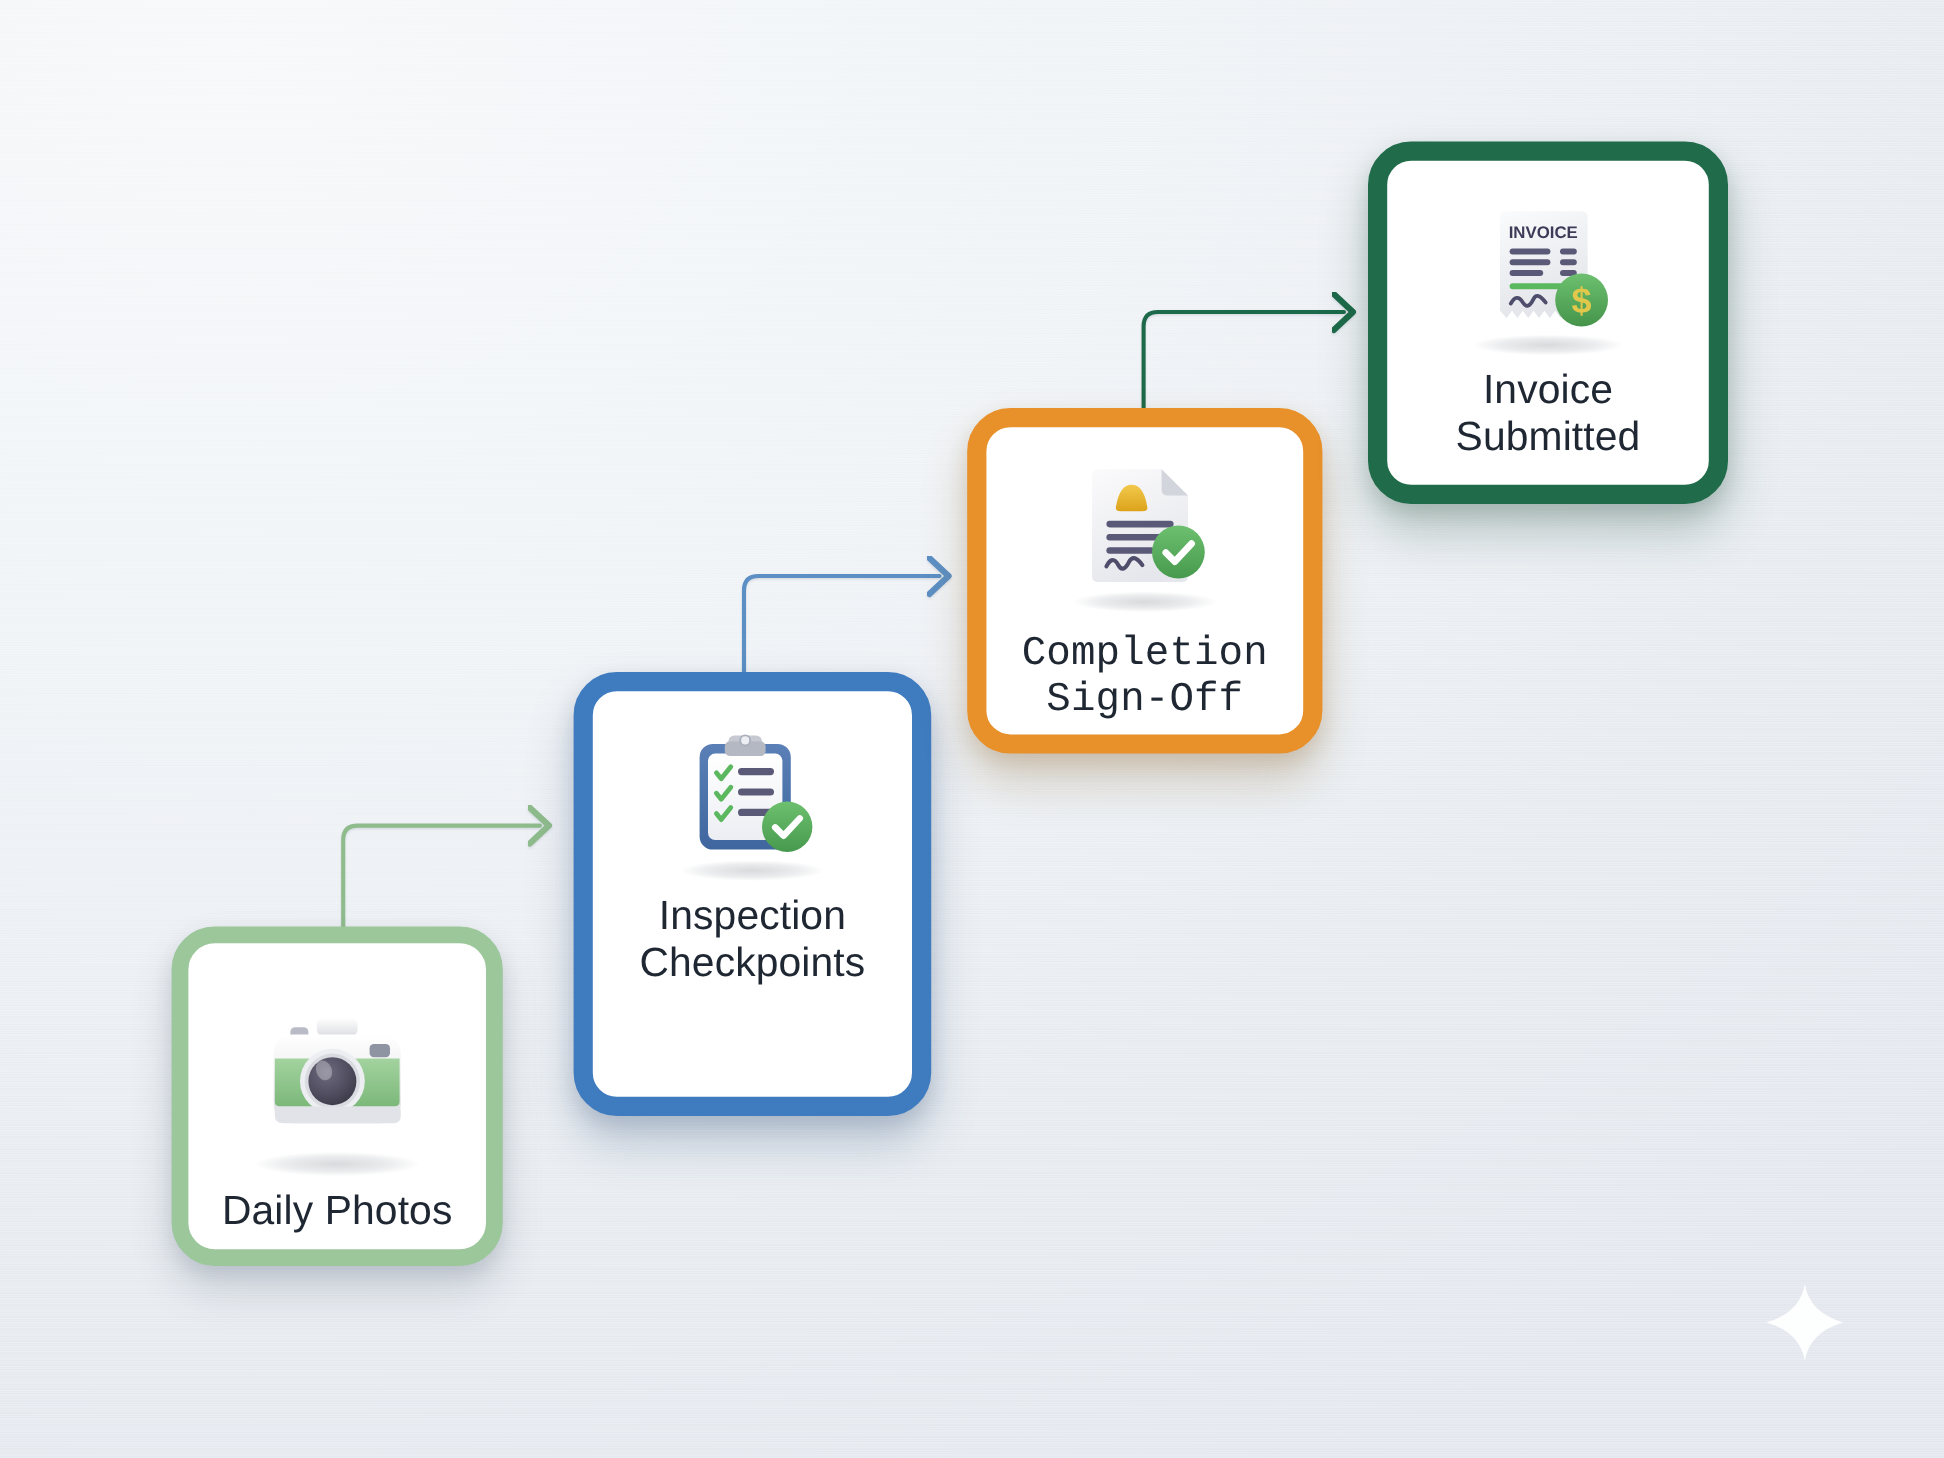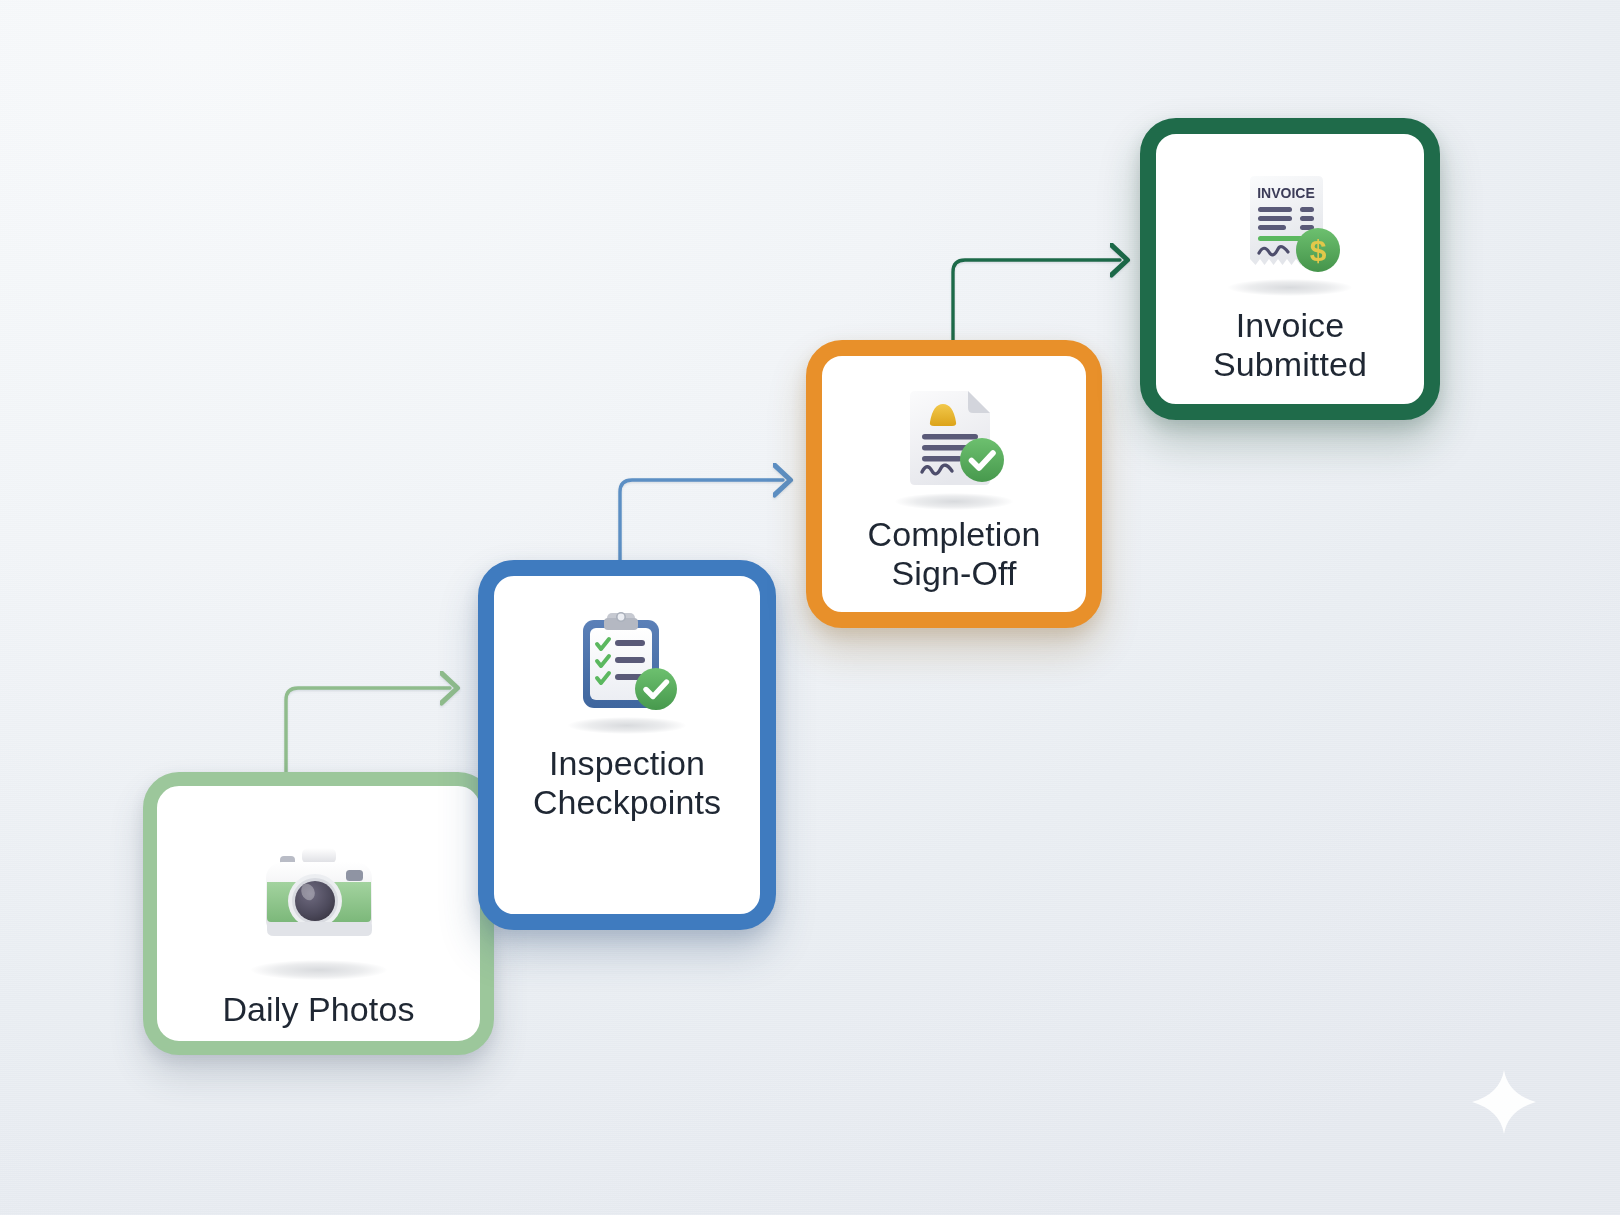--- a/index.html
+++ b/index.html
@@ -117,21 +117,21 @@
       <filter id="edge-soft" x="-25%" y="-25%" width="150%" height="150%">
         <feDropShadow dx="0" dy="1.2" stdDeviation="1.1" flood-color="#6b7a8d" flood-opacity="0.22"></feDropShadow>
       </filter>
     </defs>
 
     <path id="edge-0" fill="none" stroke="#8fbc8c" stroke-width="3.4" stroke-linecap="round" stroke-linejoin="round" marker-end="url(#ah-green)" filter="url(#edge-soft)" d="M 286 790 L 286 700 Q 286 688 298 688 L 450 688"></path>
     <path id="edge-1" fill="none" stroke="#5b8fc4" stroke-width="3.4" stroke-linecap="round" stroke-linejoin="round" marker-end="url(#ah-blue)" filter="url(#edge-soft)" d="M 620 572 L 620 492 Q 620 480 632 480 L 783 480"></path>
     <path id="edge-2" fill="none" stroke="#1f6b4a" stroke-width="3.4" stroke-linecap="round" stroke-linejoin="round" marker-end="url(#ah-dgreen)" filter="url(#edge-soft)" d="M 953 352 L 953 272 Q 953 260 965 260 L 1120 260"></path>
   </svg>
 
-  <div class="card" id="card-0" style="left: 143px; top: 772px; width: 351px; height: 283px; border-color: rgb(156, 199, 155); border-width: 14px; box-shadow: rgba(70, 86, 104, 0.2) 0px 20px 34px, rgba(70, 86, 104, 0.12) 0px 6px 14px; background: rgb(255, 255, 255);">
+  <div class="card" id="card-0" style="left: 143px; top: 772px; width: 276px; height: 283px; border-color: rgb(156, 199, 155); border-width: 14px; box-shadow: rgba(70, 86, 104, 0.2) 0px 20px 34px, rgba(70, 86, 104, 0.12) 0px 6px 14px; background: rgb(255, 255, 255);">
     <div class="card-inner">
       <div class="icon-wrap" style="width:100%;height:178px;margin-top:20px;">
         <div class="icon-shadow" style="width:136px;height:20px;bottom:4px;"></div>
         <svg width="122" height="102" viewBox="0 0 122 102">
           <defs>
             <linearGradient id="camShell" x1="0" y1="0" x2="0" y2="1">
               <stop offset="0" stop-color="#ffffff"></stop>
               <stop offset="1" stop-color="#dcdde2"></stop>
             </linearGradient>
             <linearGradient id="camBody" x1="0" y1="0" x2="0" y2="1">
@@ -244,21 +244,21 @@
             <rect x="22" y="57" width="56" height="5.5" rx="2.75"></rect>
             <rect x="22" y="68" width="40" height="5.5" rx="2.75"></rect>
           </g>
 
           <path d="M22 84 Q27 74 32 83 Q36 90 41 80 Q45 73 52 83" fill="none" stroke="#4e4e6c" stroke-width="3.4" stroke-linecap="round" stroke-linejoin="round"></path>
 
           <circle cx="82" cy="72" r="22" fill="url(#badgeG2)"></circle>
           <path d="M71.5 72.5 L79 80 L93 65" fill="none" stroke="#ffffff" stroke-width="5.6" stroke-linecap="round" stroke-linejoin="round"></path>
         </svg>
       </div>
-      <div class="card-label" id="label-2" style="font-size: 34px; margin-top: 3px; color: rgb(31, 39, 51);">Completion
+      <div class="card-label" id="label-2" style="font-size: 34px; margin-top: 14px; color: rgb(31, 39, 51); font-family: Liberation Mono, monospace;">Completion
 Sign-Off</div>
     </div>
   </div>
 
   <div class="card" id="card-3" style="left: 1140px; top: 118px; width: 300px; height: 302px; border-color: rgb(31, 107, 74); border-width: 16px; box-shadow: rgba(28, 70, 52, 0.26) 0px 22px 40px, rgba(28, 70, 52, 0.15) 0px 7px 16px; background: rgb(255, 255, 255);">
     <div class="card-inner">
       <div class="icon-wrap" style="width:100%;height:140px;margin-top:24px;">
         <div class="icon-shadow" style="width:124px;height:17px;bottom:2px;"></div>
         <svg width="112" height="114" viewBox="0 0 112 114">
           <defs>

